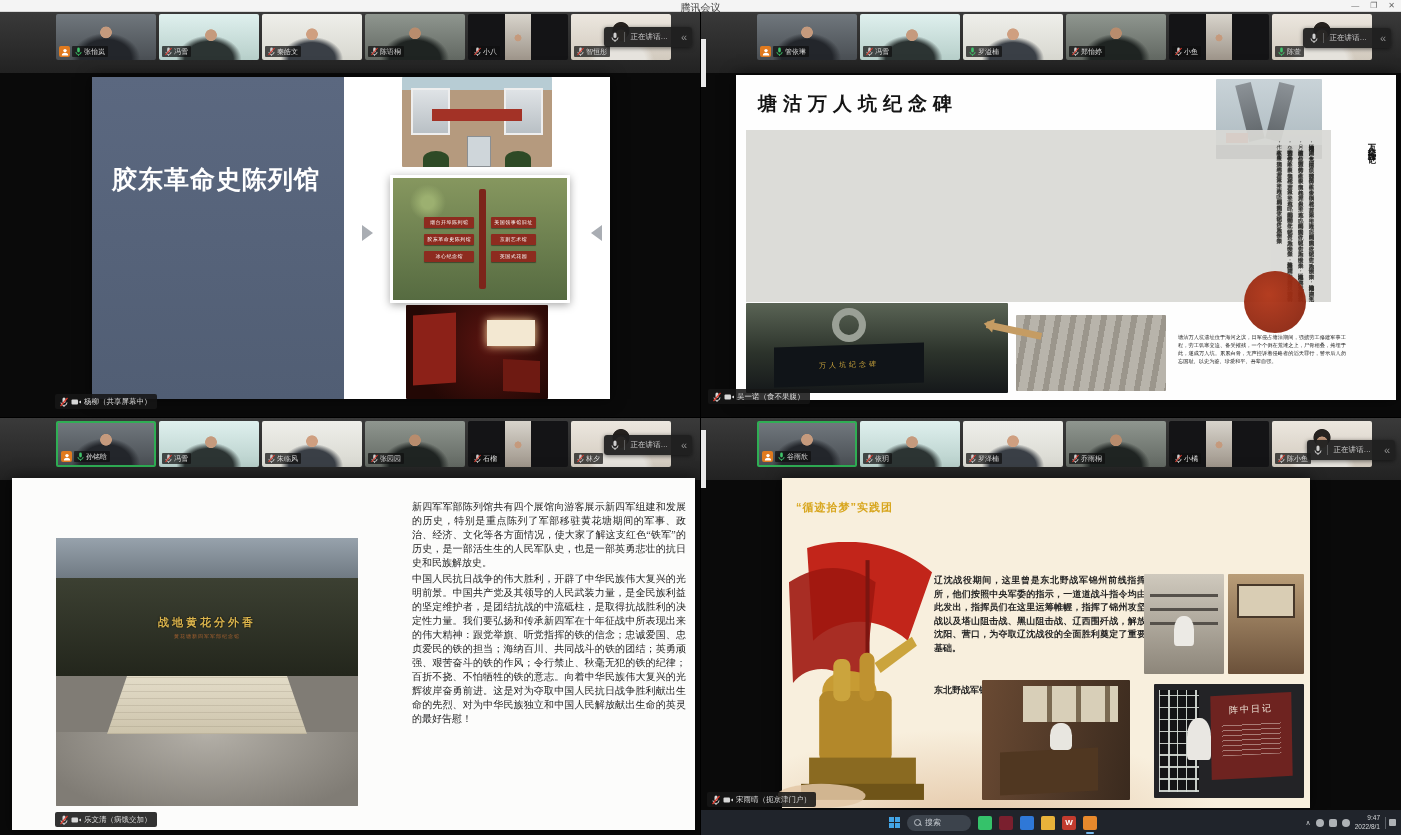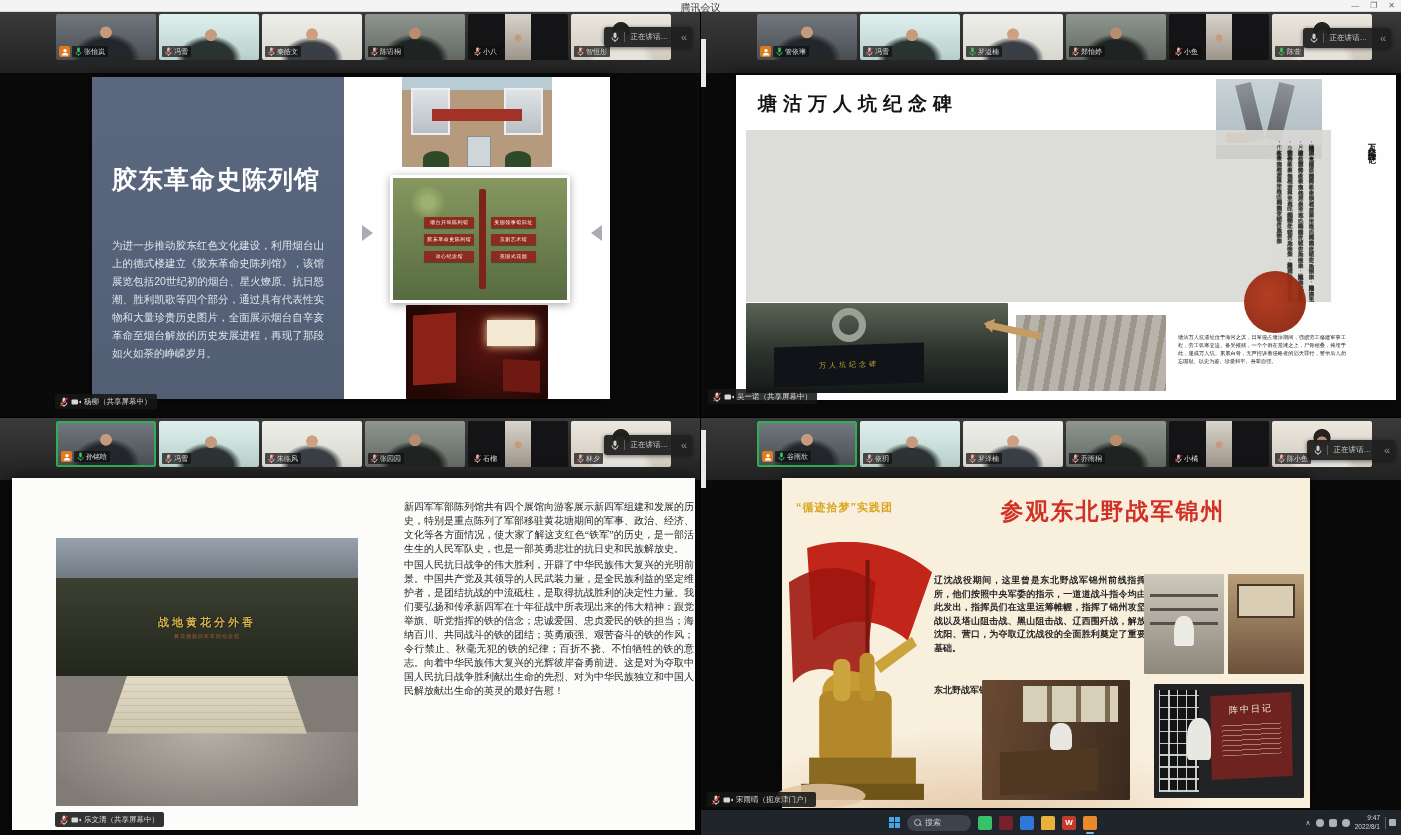--- a/index.html
+++ b/index.html
@@ -104,21 +104,21 @@
   .bl-mural{position:absolute;left:0;top:40px;right:0;height:98px;background:linear-gradient(#3c4032,#23261c);
             display:flex;flex-direction:column;align-items:center;justify-content:center;gap:3px;}
   .bl-mural .gold{color:#d9b34c;font-size:11px;font-weight:bold;letter-spacing:3px;text-shadow:0 0 2px #000;}
   .bl-mural .sub{color:#a8622f;font-size:5px;letter-spacing:1px;}
   .bl-plinth{position:absolute;left:51px;top:138px;width:200px;height:58px;
              background:repeating-linear-gradient(0deg,rgba(120,110,90,.18) 0 1px,rgba(0,0,0,0) 1px 7px),linear-gradient(#e3dcc8,#cdc4ac);
              clip-path:polygon(10% 0,90% 0,100% 100%,0 100%);z-index:2;}
   .bl-floor{position:absolute;left:0;bottom:0;right:0;height:74px;background:radial-gradient(ellipse at 50% 0%,#b4b0a8,#807c75 85%);}
   .bl-text{position:absolute;left:388px;top:22px;width:298px;font-family:"Liberation Serif","DejaVu Serif",serif;
            font-size:10px;line-height:1.4;color:#1f1f1f;text-align:justify;}
-  .bl-text p{margin:0 4px 2px;}
+  .bl-text p{margin:0 12px 2px;}
   
   #slide3{left:81px;top:60px;width:528px;height:330px;
           background:radial-gradient(ellipse 420px 170px at 35% 108%,#e2c3a2 0%,rgba(226,195,162,0) 62%),#f8efdd;}
   .br-badge{position:absolute;left:14px;top:22px;font-size:11px;font-weight:bold;color:#d8a61e;letter-spacing:1px;}
   .br-title{position:absolute;left:140px;top:20px;width:382px;text-align:center;color:#d03126;font-weight:bold;
             font-size:23px;line-height:1.25;letter-spacing:2px;font-family:"Liberation Serif","DejaVu Serif",serif;}
   .br-statue{position:absolute;left:-4px;top:64px;width:168px;height:266px;}
   .br-body{position:absolute;left:152px;top:96px;width:212px;font-size:9px;font-weight:bold;line-height:1.5;
            color:#262626;text-align:justify;}
   .br-capline{position:absolute;left:152px;top:206px;font-size:9px;font-weight:bold;color:#262626;}
@@ -248,21 +248,20 @@
           <path d="M1 5.5a3 3 0 0 0 6 0M4 8.5v1.5" stroke="#cfcfcf" stroke-width="1" fill="none"></path>
         </svg>
       <span class="vr"></span>
         <span>正在讲话…</span>
       <span class="chev">«</span>
     </div>
   </div>
   <div class="slide" id="slide0">
     <div class="tl-left">
       <div class="tl-title">胶东革命史陈列馆</div>
-      <div class="tl-body">为进一步推动胶东红色文化建设，利用烟台山上的德式楼建立《胶东革命史陈列馆》，该馆展览包括20世纪初的烟台、星火燎原、抗日怒潮、胜利凯歌等四个部分，通过具有代表性实物和大量珍贵历史图片，全面展示烟台自辛亥革命至烟台解放的历史发展进程，再现了那段如火如荼的峥嵘岁月。</div>
     </div>
     <div class="tl-right">
       <div class="ph tl-p1">
         <span class="w" style="left:6%;"></span>
           <span class="w" style="right:6%;"></span>
         <span class="band"></span>
           <span class="door"></span>
         <span class="bush" style="left:14%;"></span>
           <span class="bush" style="right:14%;"></span>
       </div>
@@ -405,21 +404,21 @@
   <div class="sharepill" style="left:7px;bottom:13px;">
     <svg width="8" height="10" viewBox="0 0 8 10">
         <rect x="2.5" y="0.5" width="3" height="5.5" rx="1.5" fill="#d8d8d8"></rect>
         <path d="M1 5.5a3 3 0 0 0 6 0M4 8.5v1.5" stroke="#d8d8d8" stroke-width="1" fill="none"></path>
         <line x1="0.5" y1="9" x2="7.5" y2="1" stroke="#e23b2e" stroke-width="1.2"></line>
       </svg>
     <svg width="10" height="8" viewBox="0 0 10 8">
         <rect x="0.5" y="1.5" width="6.5" height="5" rx="1" fill="#d8d8d8"></rect>
         <path d="M7.5 4L10 2.5v3z" fill="#d8d8d8"></path>
       </svg>
-    <span>吴一诺（共享屏幕中）</span>
+    <span>吴一诺（食不果腹）</span>
   </div>
 </div>
 
 <div class="quad" id="q2">
   <div class="strip">
     <div class="thumbs">
         <div class="thumb t1 active">
           <span class="badge">
             <svg width="8" height="8" viewBox="0 0 8 8">
               <circle cx="4" cy="2.6" r="1.7" fill="#fff"></circle>
@@ -514,21 +513,21 @@
   <div class="sharepill" style="left:55px;bottom:8px;">
     <svg width="8" height="10" viewBox="0 0 8 10">
         <rect x="2.5" y="0.5" width="3" height="5.5" rx="1.5" fill="#d8d8d8"></rect>
         <path d="M1 5.5a3 3 0 0 0 6 0M4 8.5v1.5" stroke="#d8d8d8" stroke-width="1" fill="none"></path>
         <line x1="0.5" y1="9" x2="7.5" y2="1" stroke="#e23b2e" stroke-width="1.2"></line>
       </svg>
     <svg width="10" height="8" viewBox="0 0 10 8">
         <rect x="0.5" y="1.5" width="6.5" height="5" rx="1" fill="#d8d8d8"></rect>
         <path d="M7.5 4L10 2.5v3z" fill="#d8d8d8"></path>
       </svg>
-    <span>乐文清（共享屏幕中）</span>
+    <span>乐文清（病饿交加）</span>
   </div>
 </div>
 
 <div class="quad" id="q3">
   <div class="sliver" style="left:0;top:12px;height:58px;"></div>
   <div class="strip">
     <div class="thumbs">
         <div class="thumb t1 active">
           <span class="badge">
             <svg width="8" height="8" viewBox="0 0 8 8">
@@ -602,21 +601,20 @@
           <path d="M1 5.5a3 3 0 0 0 6 0M4 8.5v1.5" stroke="#cfcfcf" stroke-width="1" fill="none"></path>
         </svg>
       <span class="vr"></span>
         <span>正在讲话…</span>
       <span class="chev">«</span>
     </div>
   </div>
   <div class="slide" id="slide3">
     <div class="br-badge">“循迹拾梦”实践团</div>
     <div class="br-title">
-      <div>参观东北野战军锦州</div>
     </div>
     <svg class="br-statue" viewBox="0 0 165 264">
       <path d="M28 6C70 -8 120 2 152 30L128 98C96 70 56 76 34 98Z" fill="#c2251a"></path>
       <path d="M10 40C40 20 70 22 96 40L84 150C60 120 30 120 14 140Z" fill="#9e1710" opacity="0.9"></path>
       <rect x="86" y="18" width="4" height="152" fill="#7c1510"></rect>
       <path d="M95 120L132 94L137 103L101 130Z" fill="#cba43d"></path>
       <ellipse cx="70" cy="148" rx="27" ry="20" fill="#c79b33"></ellipse>
       <rect x="40" y="148" width="72" height="72" rx="9" fill="#b3882a"></rect>
       <rect x="54" y="116" width="17" height="42" rx="7" fill="#cba43d"></rect>
       <rect x="80" y="110" width="15" height="48" rx="7" fill="#bf9230"></rect>

